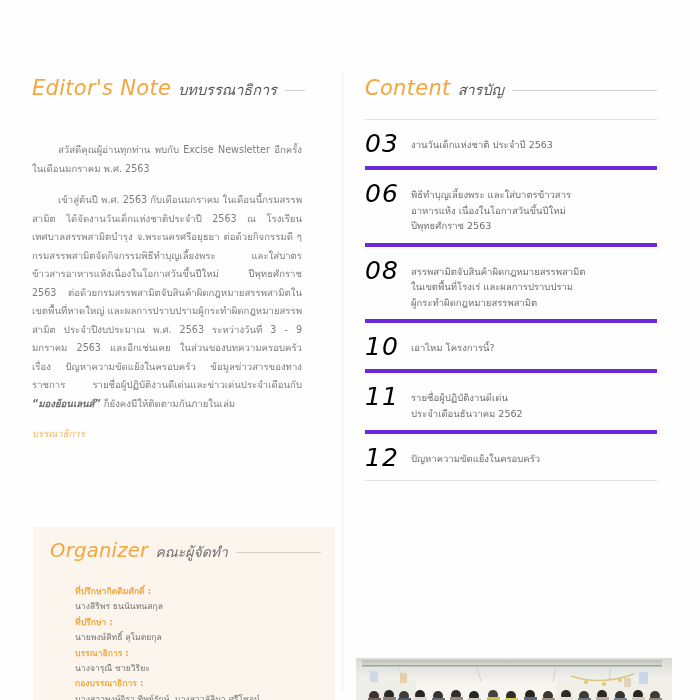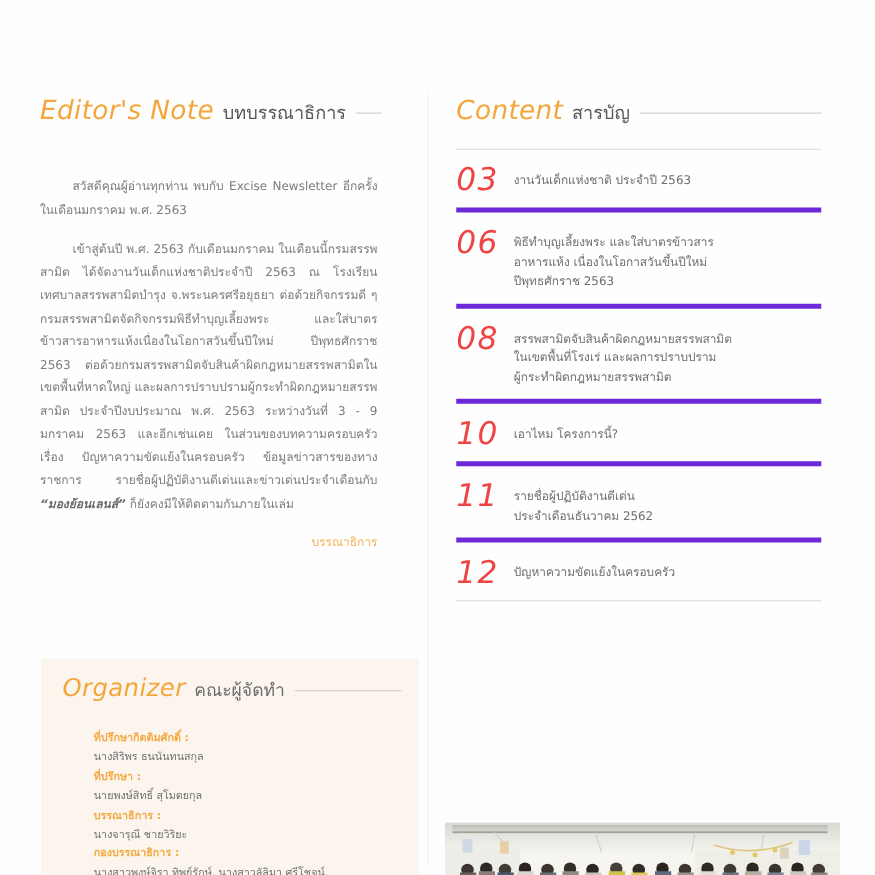--- a/index.html
+++ b/index.html
@@ -40,20 +40,21 @@
     color: #f4a63c;
     font-size: 21px;
     font-style: italic;
     letter-spacing: .3px;
     font-family: "DejaVu Sans", "Liberation Sans", sans-serif;
   }
   .sec-head .th {
     color: #595959;
     font-size: 14.5px;
     margin-left: 7px;
+    font-style: italic;
   }
   .sec-head .rule {
     flex: 1;
     height: 1px;
     background: #cfcfcf;
     margin-left: 8px;
     position: relative;
     top: -4px;
     min-width: 20px;
   }
@@ -77,23 +78,24 @@
     margin: 0 0 13px 0;
     text-indent: 26px;
   }
   .editor-body .hl {
     font-weight: bold;
     font-style: italic;
     color: #6a6a6a;
   }
   .signature {
     margin-top: 10px;
-    text-align: right;
+    text-align: left;
     font-size: 9.6px;
     color: #f4b255;
+    font-style: italic;
   }
 
   
   .organizer {
     position: absolute;
     left: 33px;
     top: 527px;
     width: 302px;
     height: 173px;
     background: #fbf5ee;
@@ -140,21 +142,21 @@
     padding-top: 9px;
     border-top: 4px solid #6d28d9;
     margin-bottom: 9px;
   }
   .toc-item.first { border-top: 1px solid #e2e2e2; }
   .toc-num {
     width: 46px;
     flex: 0 0 46px;
     font-size: 25px;
     font-style: italic;
-    color: #ef4444;
+    color: #000000;
     line-height: 26px;
     letter-spacing: 1px;
     margin-top: 2px;
   }
   .toc-text {
     flex: 1;
     font-size: 9.5px;
     line-height: 15.5px;
     color: #6e6e6e;
     padding-top: 8px;

